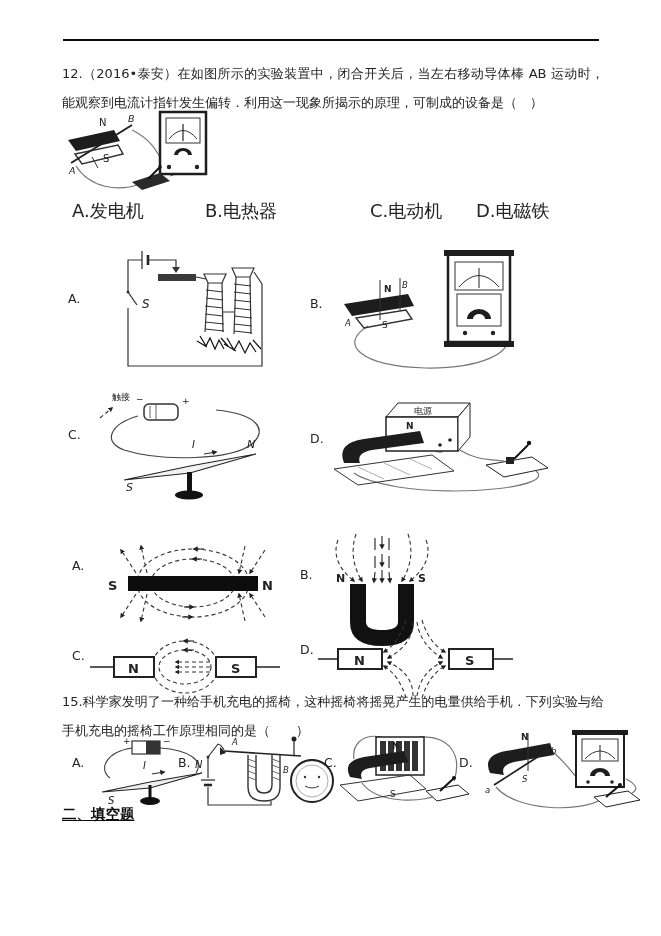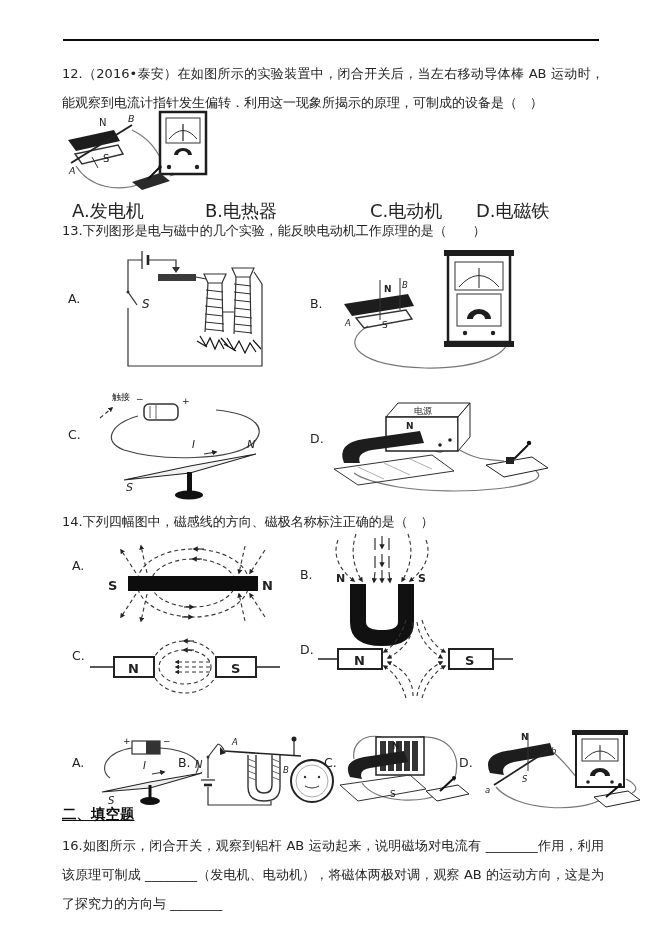--- a/index.html
+++ b/index.html
@@ -63,21 +63,20 @@
     <path d="M70,72 L98,63 L108,71 L80,80 Z" fill="#2a2a2a"></path>
     <line x1="86" y1="69" x2="97" y2="58" stroke="#111" stroke-width="2"></line>
     <circle cx="98" cy="57" r="1.8" fill="#111"></circle>
   </svg>
 
   <span class="opt" style="left:72px;top:199px;">A.发电机</span>
   <span class="opt" style="left:205px;top:199px;text-align:center;">B.电热器</span>
   <span class="opt" style="left:342px;top:199px;margin-left:28px;">C.电动机</span>
   <span class="opt" style="left:476px;top:199px;text-align:center;">D.电磁铁</span>
 
-  <div class="qtext" style="top:216px;">13.下列图形是电与磁中的几个实验，能反映电动机工作原理的是（　　）</div>
 
   <span class="flabel" style="left:68px;top:291px;">A.</span>
   <svg class="fig" style="left:92px;top:246px;" width="185" height="128" viewBox="0 0 185 128">
     <path class="ink" d="M36,62 L36,120 L170,120 L170,38"></path>
     <circle cx="36" cy="46" r="1.5" fill="#333"></circle>
     <line x1="36" y1="46" x2="45" y2="59" stroke="#333" stroke-width="1.3"></line>
     <path class="ink" d="M36,46 L36,14 L50,14"></path>
     <line x1="50" y1="5" x2="50" y2="23" stroke="#222" stroke-width="1.2"></line>
     <line x1="56" y1="9" x2="56" y2="19" stroke="#222" stroke-width="2.6"></line>
     <path class="ink" d="M56,14 L84,14 L84,22"></path>
@@ -149,21 +148,20 @@
     <path d="M16,70 Q8,50 36,46 L92,38 L96,50 L44,57 Q28,60 32,70 Z" fill="#1d1d1d"></path>
     <text x="78" y="36" class="t9b">N</text>
     <polygon points="6,76 104,62 126,78 30,92" fill="none" stroke="#333"></polygon>
     <path d="M30,74 L56,86 M56,70 L82,82 M82,66 L104,76" stroke="#999" stroke-width="0.8"></path>
     <polygon points="158,72 204,64 220,75 176,84" fill="#fff" stroke="#222"></polygon>
     <rect x="178" y="64" width="8" height="7" fill="#222"></rect>
     <line x1="186" y1="66" x2="200" y2="52" stroke="#111" stroke-width="2"></line>
     <circle cx="201" cy="50" r="2.2" fill="#111"></circle>
   </svg>
 
-  <div class="qtext" style="top:507px;">14.下列四幅图中，磁感线的方向、磁极名称标注正确的是（　）</div>
 
   <span class="flabel" style="left:72px;top:558px;">A.</span>
   <svg class="fig" style="left:90px;top:531px;" width="205" height="103" viewBox="0 0 205 103">
     <ellipse cx="103" cy="52" rx="42" ry="24" class="dash"></ellipse>
     <ellipse cx="103" cy="52" rx="56" ry="34" class="dash"></ellipse>
     <path class="ink" d="M112,28 L103,28" marker-end="url(#arr)"></path>
     <path class="ink" d="M114,18 L104,18" marker-end="url(#arr)"></path>
     <path class="ink" d="M94,76 L103,76" marker-end="url(#arr)"></path>
     <path class="ink" d="M92,86 L102,86" marker-end="url(#arr)"></path>
     <path class="dash" d="M46,42 L31,19" marker-end="url(#arr)"></path>
@@ -223,20 +221,21 @@
     <path class="dash" d="M88,80 C84,66 76,54 66,48" marker-end="url(#arr)"></path>
     <path class="dash" d="M95,78 C95,64 88,52 70,44" marker-end="url(#arr)"></path>
     <path class="dash" d="M104,80 C108,66 116,54 127,48" marker-end="url(#arr)"></path>
     <path class="dash" d="M99,78 C101,64 108,52 124,44" marker-end="url(#arr)"></path>
     <rect x="20" y="31" width="44" height="20" fill="#fff" stroke="#222" stroke-width="2"></rect>
     <rect x="131" y="31" width="44" height="20" fill="#fff" stroke="#222" stroke-width="2"></rect>
     <text x="36" y="47" class="t13b">N</text>
     <text x="147" y="47" class="t13b">S</text>
   </svg>
 
+  <div class="qtext" style="top:687px;">15.科学家发明了一种给手机充电的摇椅，这种摇椅将摇晃产生的电量供给手机．下列实验与给手机充电的摇椅工作原理相同的是（　　）</div>
 
   <span class="flabel" style="left:72px;top:755px;">A.</span>
   <svg class="fig" style="left:86px;top:735px;" width="130" height="72" viewBox="0 0 130 72">
     <path d="M46,13 C20,17 12,34 24,43 M74,13 C104,15 118,26 110,38" fill="none" stroke="#444" stroke-width="1.1"></path>
     <rect x="46" y="6" width="28" height="13" fill="#fff" stroke="#333" stroke-width="1.2"></rect>
     <rect x="60" y="6" width="14" height="13" fill="#333"></rect>
     <text x="37" y="9" class="t9">+</text>
     <text x="77" y="9" class="t9">−</text>
     <text x="57" y="34" class="t10i">I</text>
     <path class="ink" d="M66,39 L78,37" marker-end="url(#arr)"></path>
@@ -307,15 +306,14 @@
     <path d="M114,49 a10,8 0 0 1 20,0 l-5,0 a5,4 0 0 0 -10,0 Z" fill="#1d1d1d"></path>
     <circle cx="112" cy="55" r="1.8" fill="#222"></circle>
     <circle cx="136" cy="55" r="1.8" fill="#222"></circle>
     <polygon points="118,70 152,64 164,73 130,80" fill="#fff" stroke="#222"></polygon>
     <line x1="130" y1="70" x2="143" y2="59" stroke="#111" stroke-width="2"></line>
     <circle cx="144" cy="58" r="2" fill="#111"></circle>
   </svg>
 
   <div class="sec" style="top:805px;">二、填空题</div>
 
-  <div class="qtext" style="top:831px;">16.如图所示，闭合开关，观察到铝杆 AB 运动起来，说明磁场对电流有 ________作用，利用该原理可制成 ________（发电机、电动机），将磁体两极对调，观察 AB 的运动方向，这是为了探究力的方向与 ________</div>
 
 </div>
 
 </body></html>

